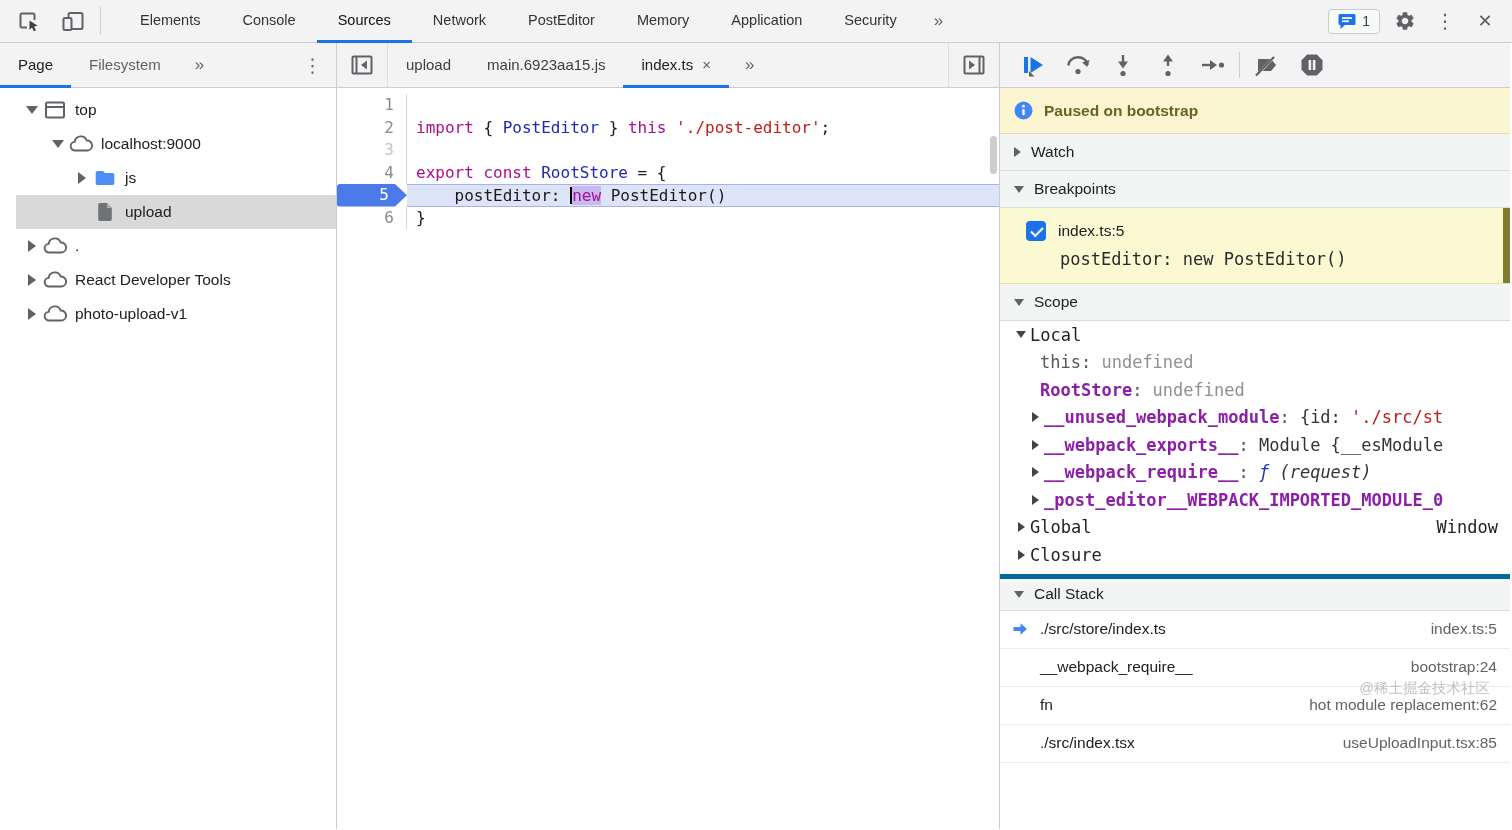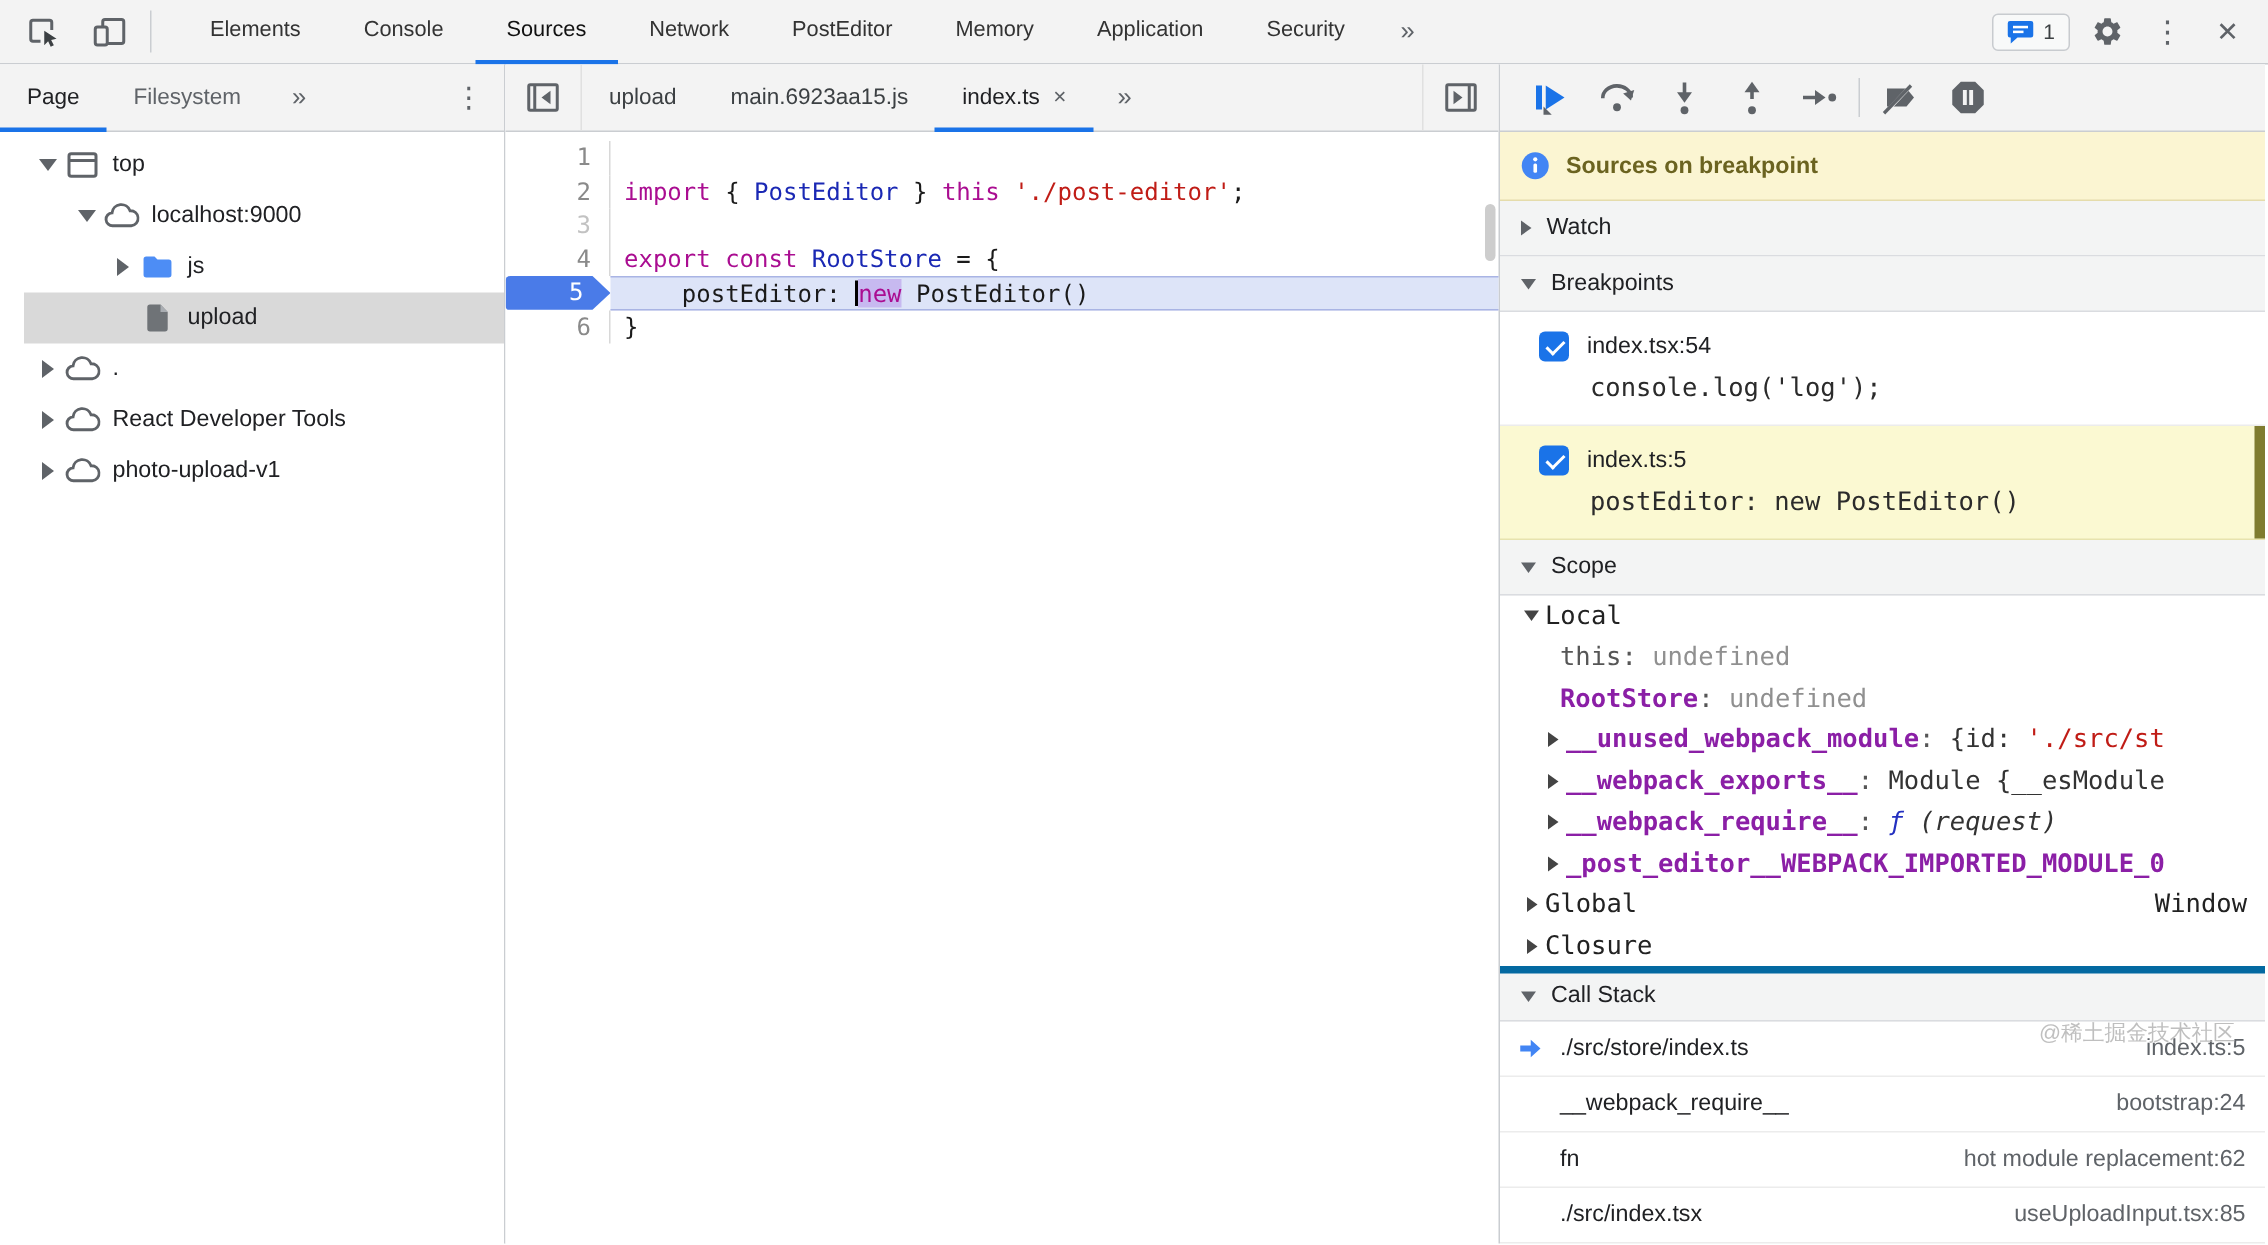--- a/index.html
+++ b/index.html
@@ -382,40 +382,33 @@
       </div>
 
       <div class="paused-banner">
         <span>
           <svg width="19" height="19" viewBox="0 0 19 19">
               <circle cx="9.5" cy="9.5" r="9" fill="#4285f4"></circle>
               <rect x="8.3" y="8" width="2.4" height="6.2" rx="1" fill="#fff"></rect>
               <circle cx="9.5" cy="5.2" r="1.4" fill="#fff"></circle>
             </svg>
         </span>
-        <span class="paused-text">Sources on breakpoint</span>
+        <span class="paused-text">Paused on bootstrap</span>
       </div>
 
       <div class="sec-head">
         <span class="sarr right"></span>
         <span>Watch</span>
       </div>
 
       <div class="sec-head">
         <span class="sarr down"></span>
         <span>Breakpoints</span>
       </div>
 
-      <div class="bp-item">
-        <div class="bp-line1">
-          <span class="checkbox"></span>
-          <span class="bp-loc">index.tsx:54</span>
-        </div>
-        <div class="bp-snippet">console.log('log');</div>
-      </div>
       <div class="bp-item active-bp">
         <div class="bp-line1">
           <span class="checkbox"></span>
           <span class="bp-loc">index.ts:5</span>
         </div>
         <div class="bp-snippet">postEditor: new PostEditor()</div>
         <div class="bp-edge"></div>
       </div>
 
       <div class="sec-head">

